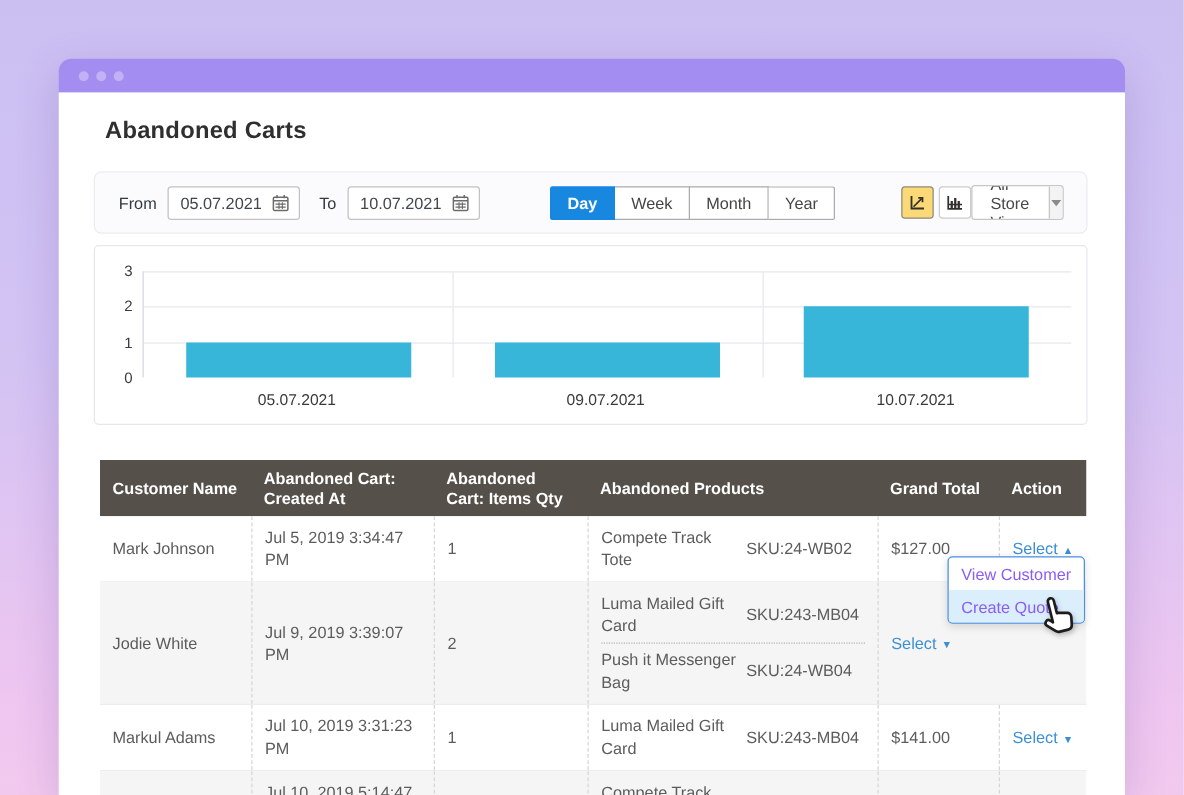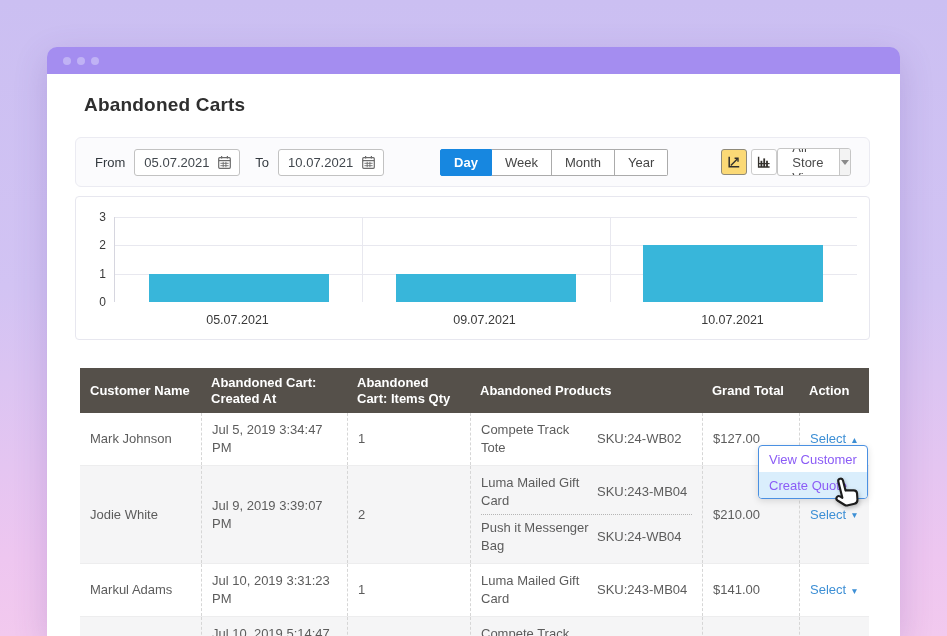--- a/index.html
+++ b/index.html
@@ -215,21 +215,20 @@
               <div class="prodline">
                 <span class="prodname">Luma Mailed Gift Card</span>
                 <span class="prodsku">SKU:243-MB04</span>
               </div>
               <div class="proddiv"></div>
               <div class="prodline">
                 <span class="prodname">Push it Messenger Bag</span>
                 <span class="prodsku">SKU:24-WB04</span>
               </div>
             </div>
-            <div class="td">$210.00</div>
             <div class="td">
               <span class="select-link">
                 <span>Select</span>
                 <span class="select-arrow">▼</span>
               </span>
             </div>
           </div>
           <div class="trow">
             <div class="td">Markul Adams</div>
             <div class="td">Jul 10, 2019 3:31:23 PM</div>

